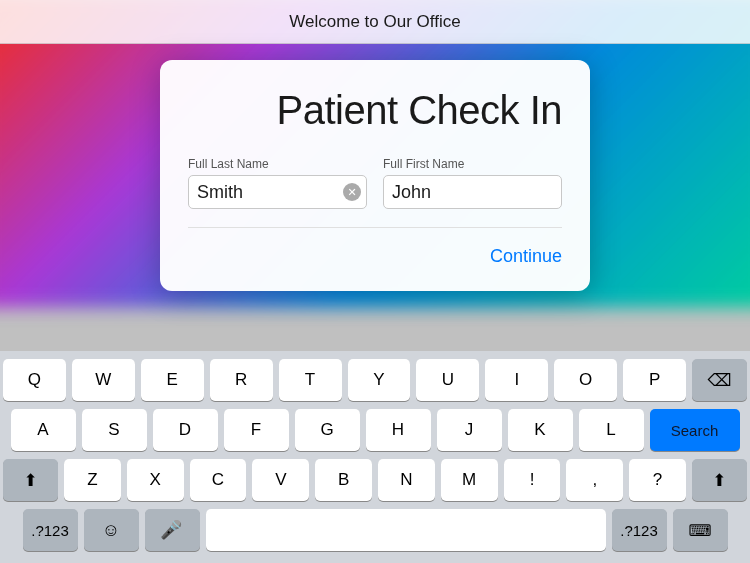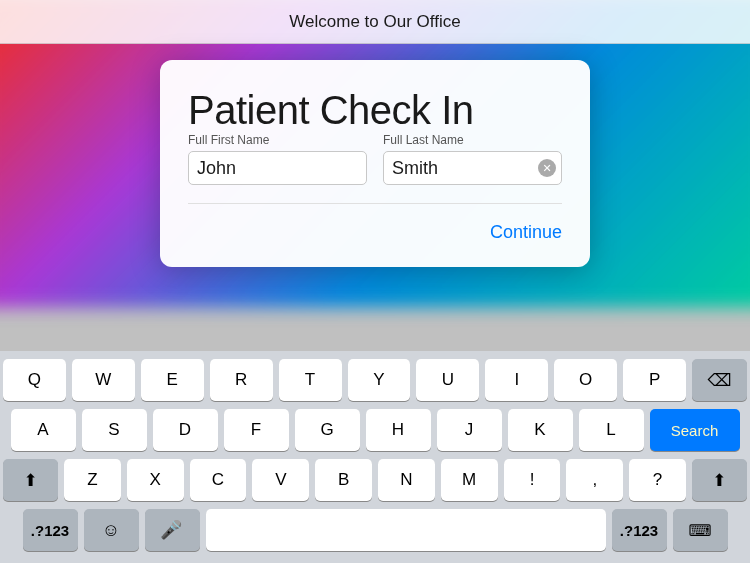--- a/index.html
+++ b/index.html
@@ -52,21 +52,22 @@
       border-radius: 12px;
       box-shadow: 0 4px 30px rgba(0,0,0,0.25);
       z-index: 10;
       padding: 28px 28px 20px;
     }
 
     .card-title {
       font-size: 40px;
       font-weight: 300;
       color: #1a1a1a;
-      text-align: left;
+      text-align: right;
+      margin-bottom: 24px;
       letter-spacing: -0.5px;
     }
 
     .form-row {
       display: flex;
       gap: 16px;
       margin-bottom: 18px;
     }
 
     .form-group {
@@ -169,21 +170,21 @@
       user-select: none;
     }
 
     .key.gray {
       background: #adb5bd;
       color: #000;
     }
 
     .key.blue {
       background: #007aff;
-      color: #fef9c3;
+      color: #0f172a;
       font-size: 15px;
       min-width: 80px;
       max-width: 90px;
     }
 
     .key.backspace {
       background: #adb5bd;
       min-width: 43px;
       max-width: 55px;
     }
@@ -192,21 +193,20 @@
       background: #adb5bd;
       min-width: 43px;
       max-width: 55px;
     }
 
     .key.number {
       background: #adb5bd;
       font-size: 15px;
       min-width: 43px;
       max-width: 55px;
-      font-weight: bold;
     }
 
     .key.emoji {
       background: #adb5bd;
       font-size: 18px;
       min-width: 43px;
       max-width: 55px;
     }
 
     .key.mic {
@@ -243,30 +243,30 @@
 <div class="bg"></div>
 
 <div class="top-bar">
   <span class="top-bar-title">Welcome to Our Office</span>
 </div>
 
 <div class="card">
   <div class="card-title">Patient Check In</div>
   <div class="form-row">
     <div class="form-group">
-      <label class="form-label">Full First Name</label>
-      <div class="form-input-wrapper">
-        <input class="form-input" type="text" value="John" style="">
-      </div>
-    </div>
-    <div class="form-group">
       <label class="form-label">Full Last Name</label>
       <div class="form-input-wrapper">
         <input class="form-input" type="text" value="Smith" style="">
         <button class="clear-btn">✕</button>
+      </div>
+    </div>
+    <div class="form-group">
+      <label class="form-label">Full First Name</label>
+      <div class="form-input-wrapper">
+        <input class="form-input" type="text" value="John" style="">
       </div>
     </div>
   </div>
   <div class="divider"></div>
   <button class="continue-btn">Continue</button>
 </div>
 
 <div class="keyboard">
 
   <div class="key-row">

